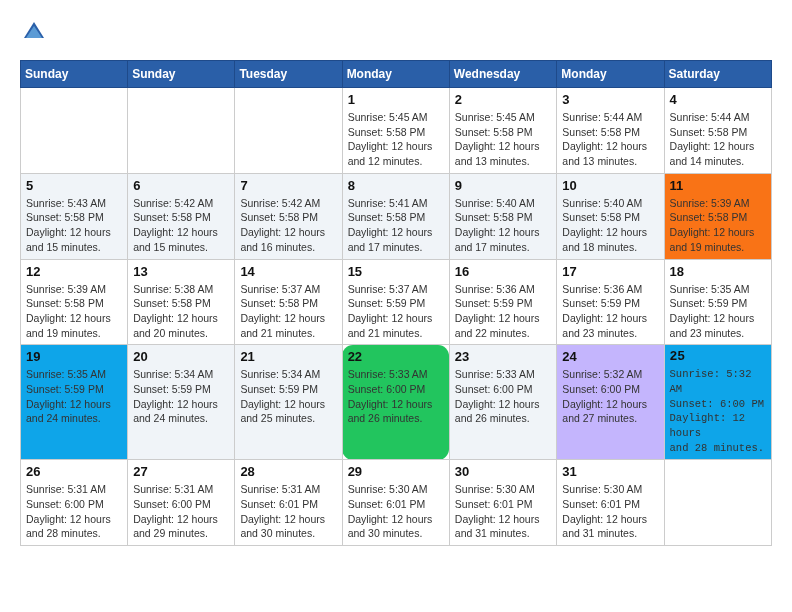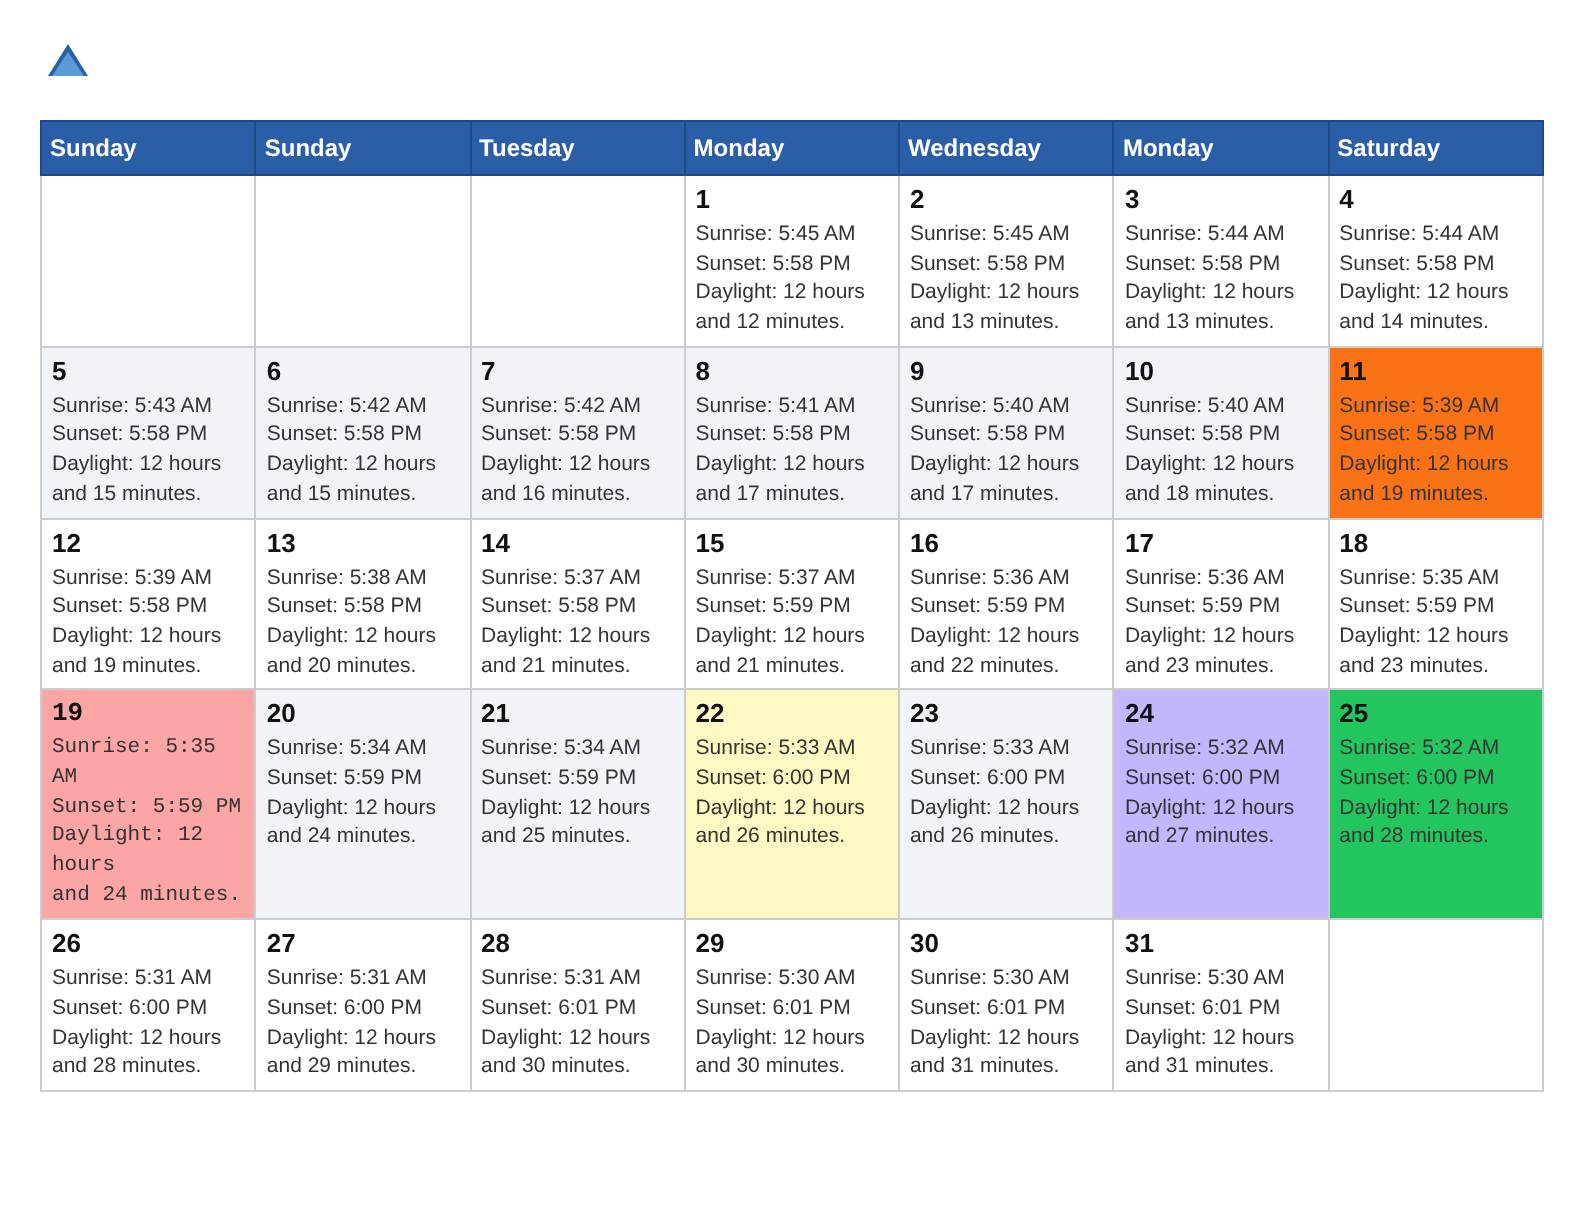--- a/index.html
+++ b/index.html
@@ -259,63 +259,63 @@
         </td>
         <td>
           <div class="day-number">18</div>
           <div class="day-info" style="white-space: pre-line;">Sunrise: 5:35 AM
 Sunset: 5:59 PM
 Daylight: 12 hours
 and 23 minutes.</div>
         </td>
       </tr>
       <tr class="week-row">
-        <td style="background: #fca5a5; font-family: Liberation Mono, monospace;">
+        <td style="background: #0ea5e9;">
           <div class="day-number">19</div>
           <div class="day-info" style="white-space: pre-line;">Sunrise: 5:35 AM
 Sunset: 5:59 PM
 Daylight: 12 hours
 and 24 minutes.</div>
         </td>
         <td style="background: rgb(240, 244, 248);">
           <div class="day-number">20</div>
           <div class="day-info" style="white-space: pre-line;">Sunrise: 5:34 AM
 Sunset: 5:59 PM
 Daylight: 12 hours
 and 24 minutes.</div>
         </td>
         <td style="background: rgb(240, 244, 248);">
           <div class="day-number">21</div>
           <div class="day-info" style="white-space: pre-line;">Sunrise: 5:34 AM
 Sunset: 5:59 PM
 Daylight: 12 hours
 and 25 minutes.</div>
         </td>
-        <td style="background: #fef9c3;">
+        <td style="background: #22c55e; border-radius: 11px;">
           <div class="day-number">22</div>
           <div class="day-info" style="white-space: pre-line;">Sunrise: 5:33 AM
 Sunset: 6:00 PM
 Daylight: 12 hours
 and 26 minutes.</div>
         </td>
         <td style="background: rgb(240, 244, 248);">
           <div class="day-number">23</div>
           <div class="day-info" style="white-space: pre-line;">Sunrise: 5:33 AM
 Sunset: 6:00 PM
 Daylight: 12 hours
 and 26 minutes.</div>
         </td>
         <td style="background: #c4b5fd;">
           <div class="day-number">24</div>
           <div class="day-info" style="white-space: pre-line;">Sunrise: 5:32 AM
 Sunset: 6:00 PM
 Daylight: 12 hours
 and 27 minutes.</div>
         </td>
-        <td style="background: #22c55e;">
+        <td style="background: #0ea5e9; font-family: Liberation Mono, monospace;">
           <div class="day-number">25</div>
           <div class="day-info" style="white-space: pre-line;">Sunrise: 5:32 AM
 Sunset: 6:00 PM
 Daylight: 12 hours
 and 28 minutes.</div>
         </td>
       </tr>
       <tr class="week-row">
         <td>
           <div class="day-number">26</div>

